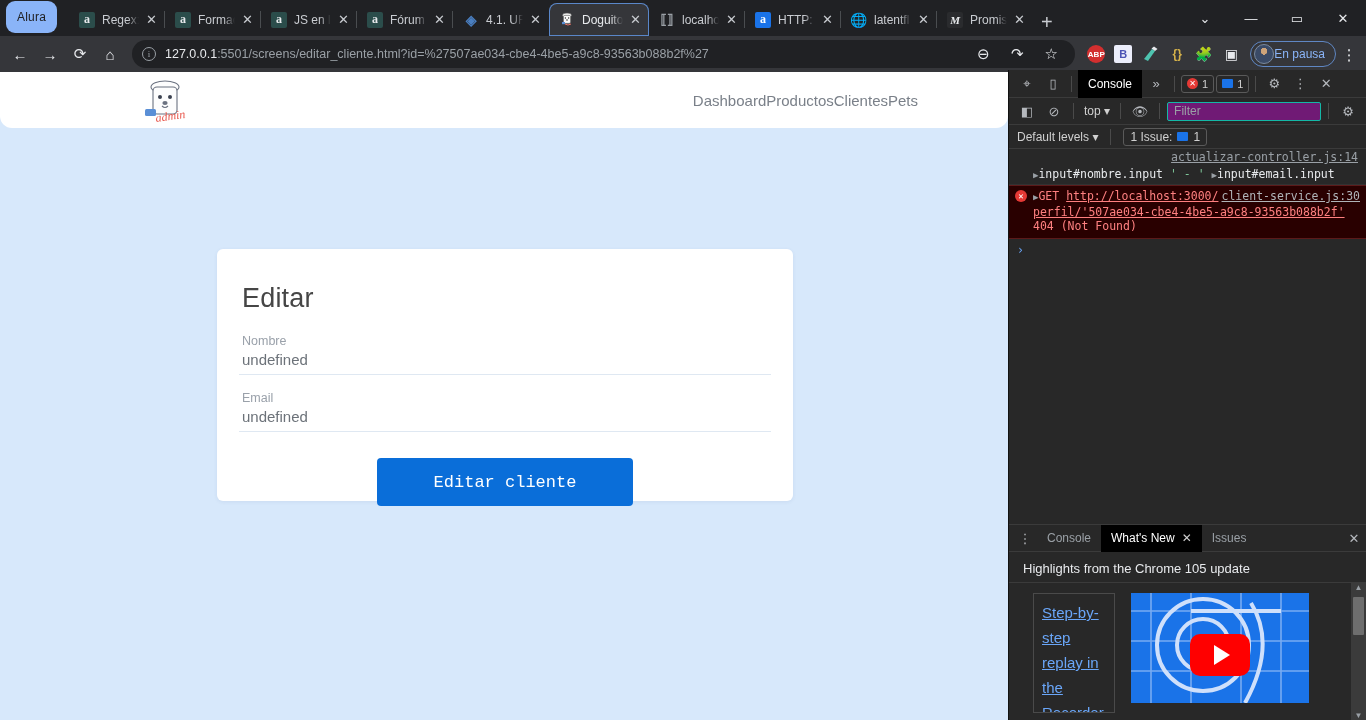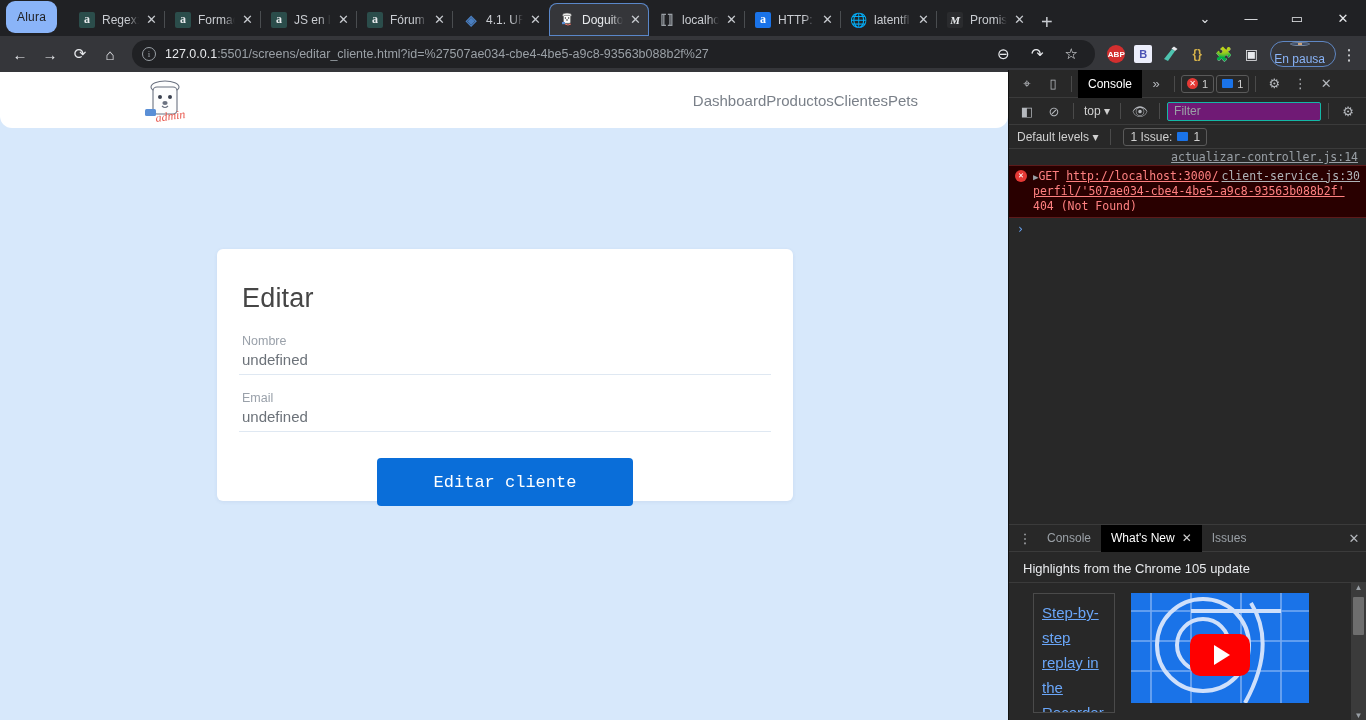--- a/index.html
+++ b/index.html
@@ -77,22 +77,22 @@
   .omni-url b { color:#e8eaed; font-weight:normal; }
   .omni-actions { display:flex; align-items:center; gap:6px; margin-left:auto; }
   .ext-icons { display:flex; align-items:center; gap:9px; padding:0 4px; }
   .ext { width:18px; height:18px; display:flex; align-items:center; justify-content:center;
     font-size:10px; border-radius:3px; }
   .ext-abp { background:#d32f2f; color:#fff; border-radius:50%; font-size:8px; font-weight:bold; }
   .ext-b { background:#eceefb; color:#4b53b5; font-weight:bold; font-size:11px; border-radius:2px;}
   .ext-brace { color:#d6b24a; font-weight:bold; font-size:12px; }
   .ext-plain { color:#e8eaed; font-size:14px; }
   .profile-chip {
-    display:flex; align-items:center; gap:6px; height:26px; border:1px solid #5f87c4;
-    border-radius:13px; padding:0 10px 0 3px; color:#8ab4f8; font-size:12px; margin-left:4px;flex-direction:column;
+    display:flex; align-items:center; height:26px; border:1px solid #5f87c4;
+    border-radius:13px; padding:0 10px 0 3px; color:#8ab4f8; font-size:12px; margin-left:4px;
   }
   .avatar { width:20px; height:20px; border-radius:50%;
     background: radial-gradient(circle at 50% 35%, #cda37a 0 22%, #3a4a66 23% 100%);
     border:1px solid #7a8aa0; }
   .kebab { color:#e8eaed; font-size:15px; width:22px; text-align:center; letter-spacing:0; line-height:1;}
 
   
   .viewport {
     position:absolute; left:0; top:72px; width:1008px; height:648px;
     background:#d7e8fb; overflow:hidden;
@@ -403,20 +403,25 @@
         <span class="sq-msg"></span>
         <span>1</span>
       </span>
     </div>
 
     <div class="console-body">
 
       <div class="c-row c-row-right">
         <span class="c-src">actualizar-controller.js:14</span>
       </div>
+      <div class="c-row" style="border-top:none;padding-left:24px">
+        <span class="arrow">▶</span><span class="c-obj">input#nombre.input</span>
+        <span class="c-str">' - '</span>
+        <span class="arrow">▶</span><span class="c-obj">input#email.input</span>
+      </div>
 
       <div class="c-err">
         <span class="err-ico">✕</span>
         <span class="c-src">client-service.js:30</span>
         <span class="arrow">▶</span><span>GET</span>
         <a href="#">http://localhost:3000/perfil/'507ae034-cbe4-4be5-a9c8-93563b088b2f'</a>
         <span>404 (Not Found)</span>
       </div>
 
       <div class="prompt">›</div>

